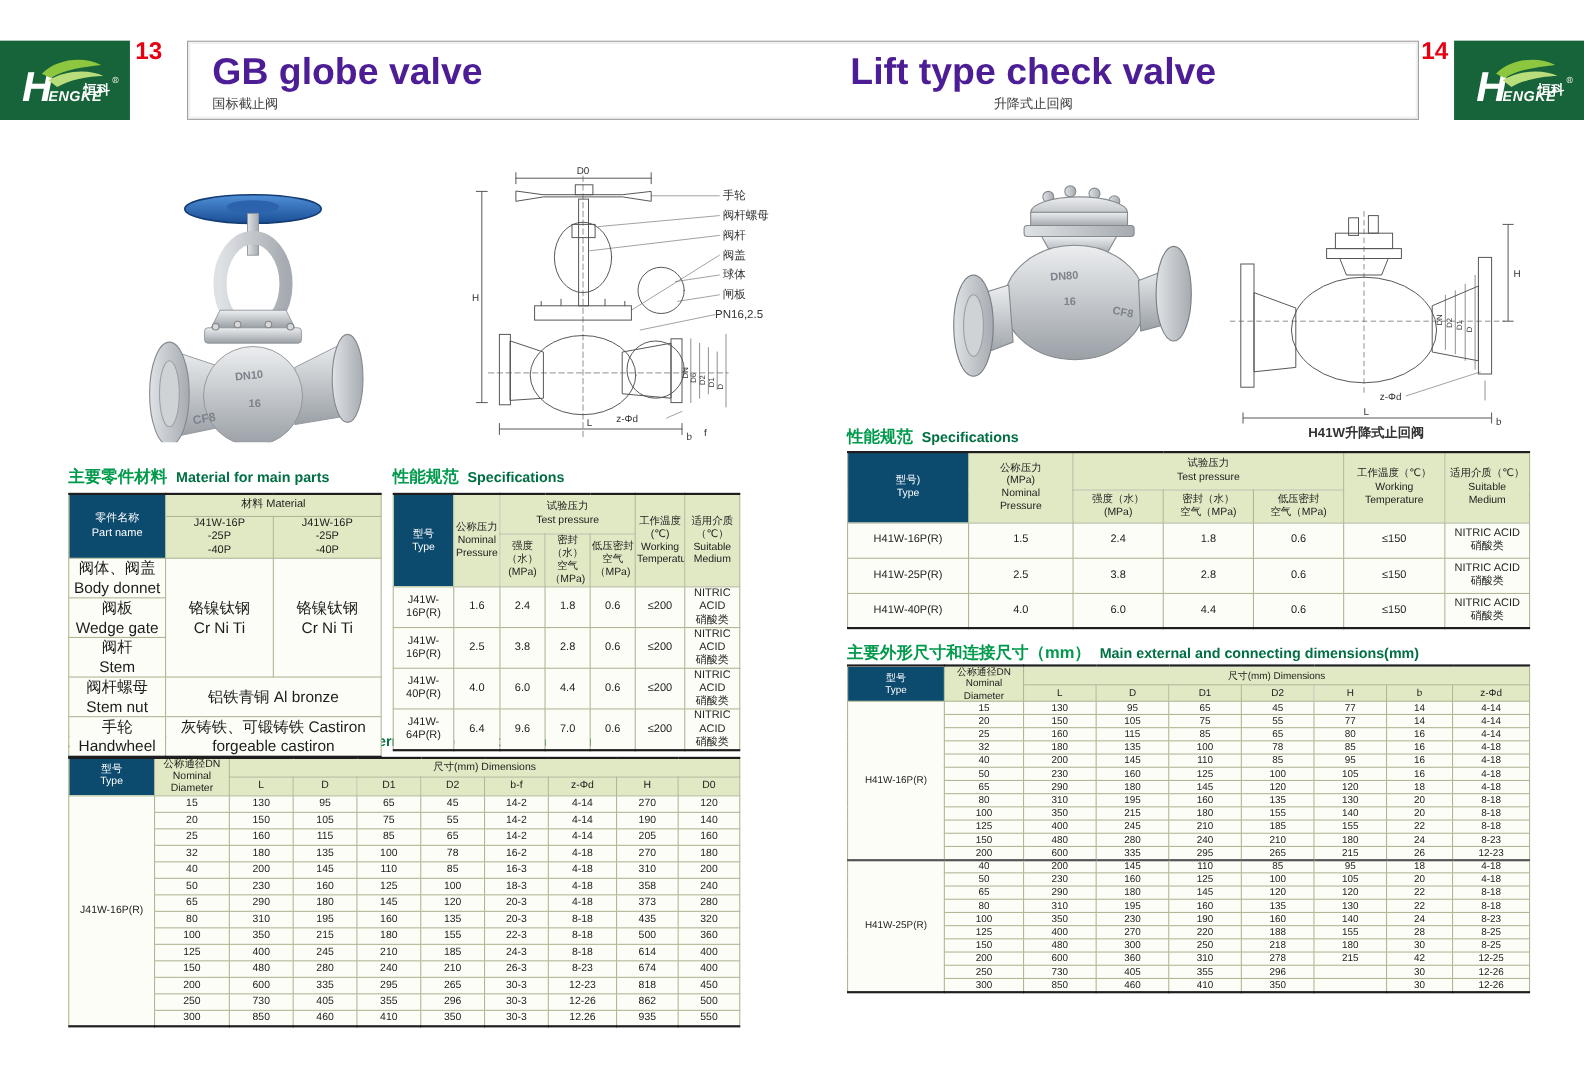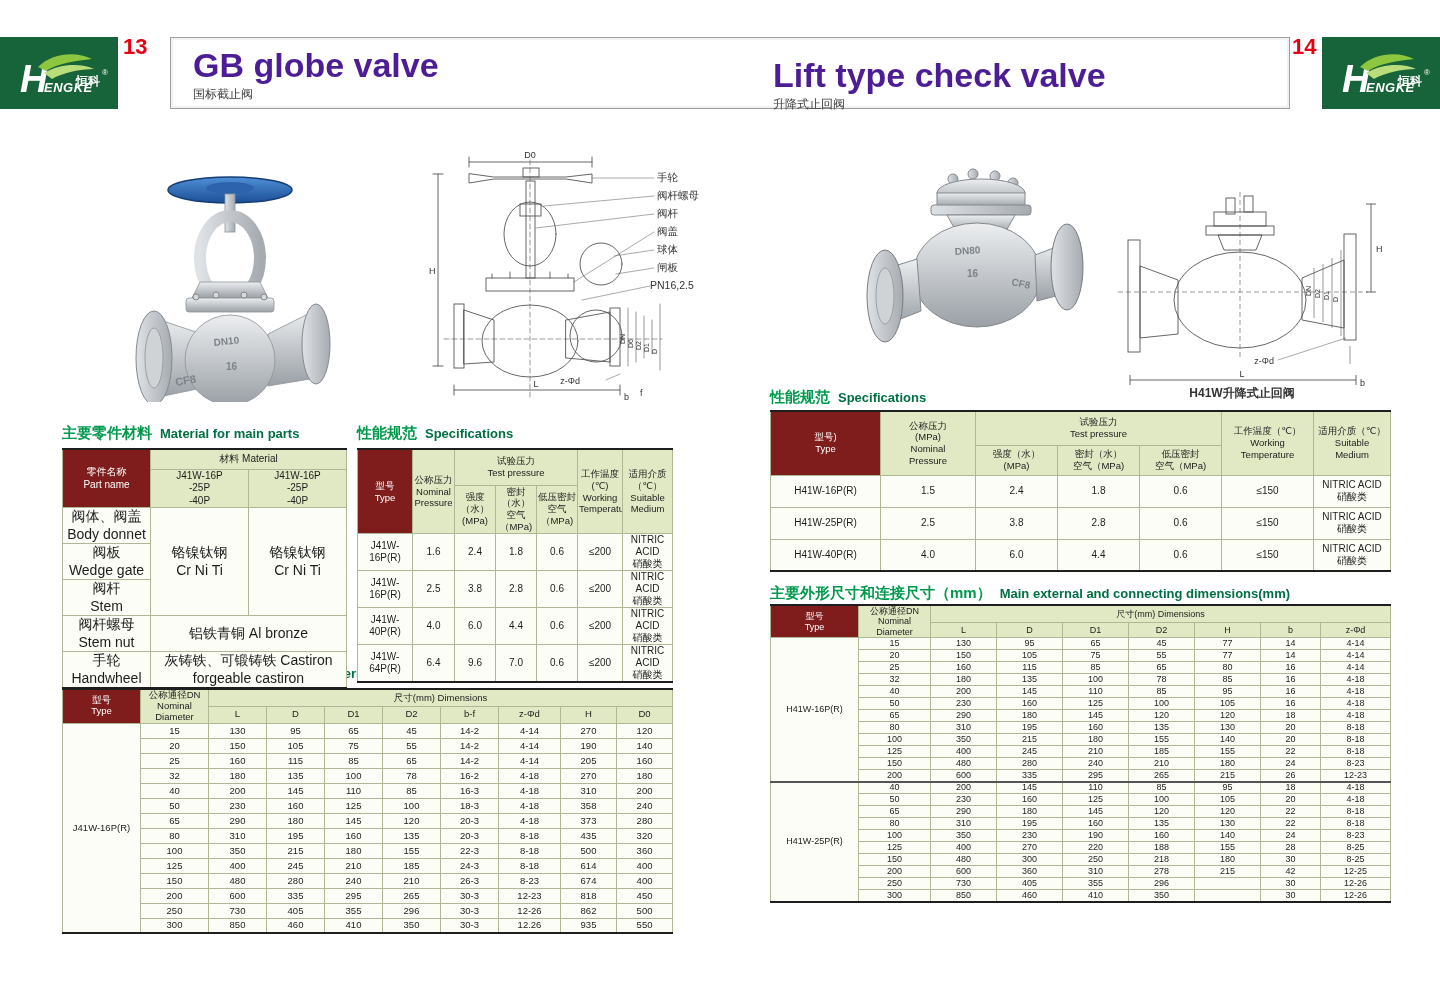--- a/index.html
+++ b/index.html
@@ -13,21 +13,21 @@
   .ptitle .en{font-size:34px;font-weight:bold;color:#4c1d95;line-height:1.1;font-stretch:condensed;}
   .ptitle .cn{font-size:12px;color:#3c3c3c;margin-top:2px;}
   
   .sec{white-space:nowrap;}
   .sec .cn{font-size:15px;font-weight:bold;color:#009a4c;}
   .sec .en{font-size:13px;font-weight:bold;color:#006f42;margin-left:8px;}
   
   table.cat{border-collapse:collapse;table-layout:fixed;border-top:2px solid #1e1e1e;border-bottom:2px solid #1e1e1e;}
   table.cat th,table.cat td{border:1px solid #aeb895;white-space:pre-line;text-align:center;
       vertical-align:middle;padding:0 1px;font-weight:normal;overflow:hidden;}
-  .dark{background:#7f1d1d;color:#ffffff;}
+  .dark{background:#0c4a6e;color:#ffffff;}
   .lite{background:#e0e9c4;color:#1c1c1c;}
   td.body{background:#fdfdf8;}
   td.part{background:#fdfdf8;}
   #material-table td{font-size:14px;line-height:1.25;}
   #material-table th{font-size:10px;line-height:1.25;}
   #material-table tr.hr1{height:20px;} #material-table tr.hr2{height:26px;}
   #material-table tr.br{height:25px;}
   #spec-l th,#spec-r th{font-size:9.5px;line-height:1.25;}
   #spec-l td,#spec-r td{font-size:10px;line-height:1.2;}
   #spec-l tr.hr1{height:36px;} #spec-l tr.hr2{height:30px;} #spec-l tr.br{height:30px;}
@@ -57,21 +57,21 @@
       <text x="102" y="38" font-size="8" fill="#ffffff">®</text>
     </svg>
   </div>
   <div class="abs pagenum" style="left:123px;top:36px;">13</div>
 
   <div class="abs titlebox" style="left:170px;top:37px;">
     <div class="abs ptitle" style="left:22px;top:9px;">
       <div class="en">GB globe valve</div>
       <div class="cn">国标截止阀</div>
     </div>
-    <div class="abs ptitle" style="left:602px;top:19px;">
+    <div class="abs ptitle" style="left:602px;top:9px;text-align:center;">
       <div class="en">Lift type check valve</div>
       <div class="cn">升降式止回阀</div>
     </div>
   </div>
 
   <div class="abs pagenum" style="left:1292px;top:36px;">14</div>
   <div class="abs logo" style="left:1322px;top:37px;">
     <svg width="118" height="72" viewBox="0 0 118 72">
       <rect x="0" y="0" width="118" height="72" fill="#17633a"></rect>
       <text x="20" y="55" font-size="38" font-style="italic" font-weight="bold" fill="#ffffff">H</text>

